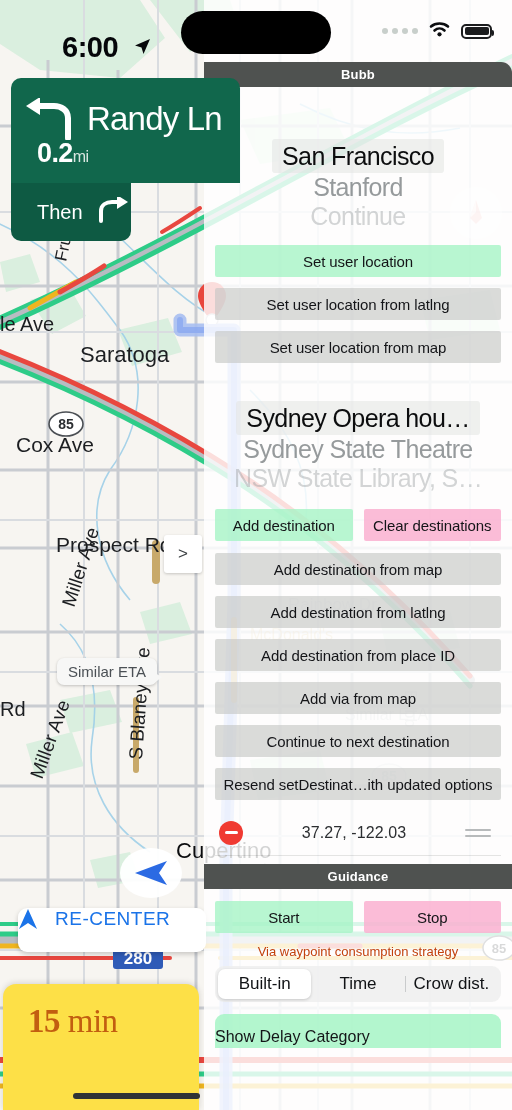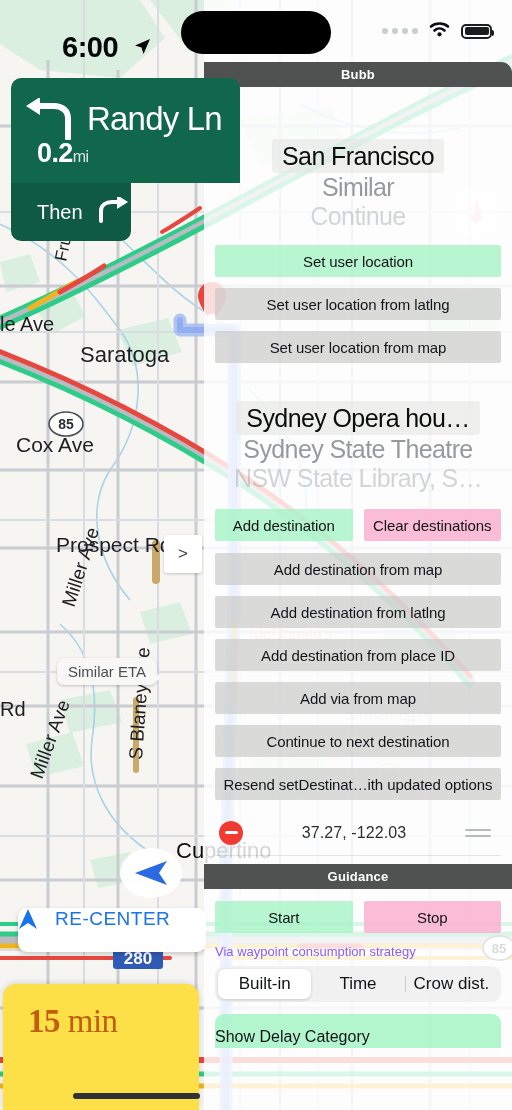--- a/index.html
+++ b/index.html
@@ -146,21 +146,21 @@
   }
   .minus {
     width:24px; height:24px; border-radius:50%; background:#f03a32;
     display:flex; align-items:center; justify-content:center; flex:0 0 auto;
   }
   .minus i { width:13px; height:2.5px; background:#fff; border-radius:2px; display:block; }
   .coordtext { font-size:16px; color:#2c2e31; flex:1; text-align:center; letter-spacing:.1px; }
   .hamburger { display:flex; flex-direction:column; gap:4px; flex:0 0 auto; padding-right:6px; }
   .hamburger i { width:26px; height:2px; background:#b7babb; display:block; border-radius:2px; }
 
-  .caption { text-align:left; font-size:13px; color:#8b5cf6; }
+  .caption { text-align:center; font-size:13px; color:#c2410c; }
   .segment {
     display:flex; background:rgba(238,239,238,.85); border-radius:9px;
     height:36px; padding:3px; align-items:stretch;
   }
   .seg {
     flex:1; display:flex; align-items:center; justify-content:center;
     font-size:17px; color:#111316; border-radius:7px; position:relative;
   }
   .seg.active { background:#fff; box-shadow:0 1px 3px rgba(0,0,0,.18); }
   .seg.divider::before {
@@ -362,21 +362,21 @@
     <div class="panel-head">
       <span>Bubb</span>
     </div>
 
     <div class="panel-body">
       <div style="height:52px"></div>
 
       <div class="field">
         <span>San Francisco</span>
       </div>
-      <div class="suggest s1">Similar</div>
+      <div class="suggest s1">Stanford</div>
       <div class="suggest s2">Continue</div>
 
       <div style="height:14px"></div>
 
       <div class="stack">
         <div class="btn green">
           <span>Set user location</span>
         </div>
         <div class="btn gray">
           <span>Set user location from latlng</span>

